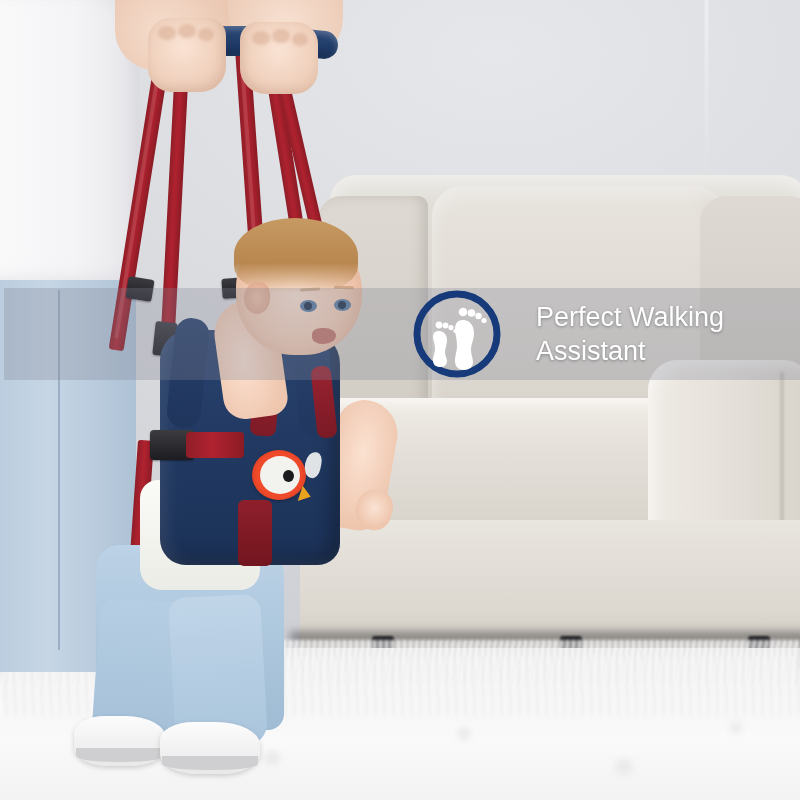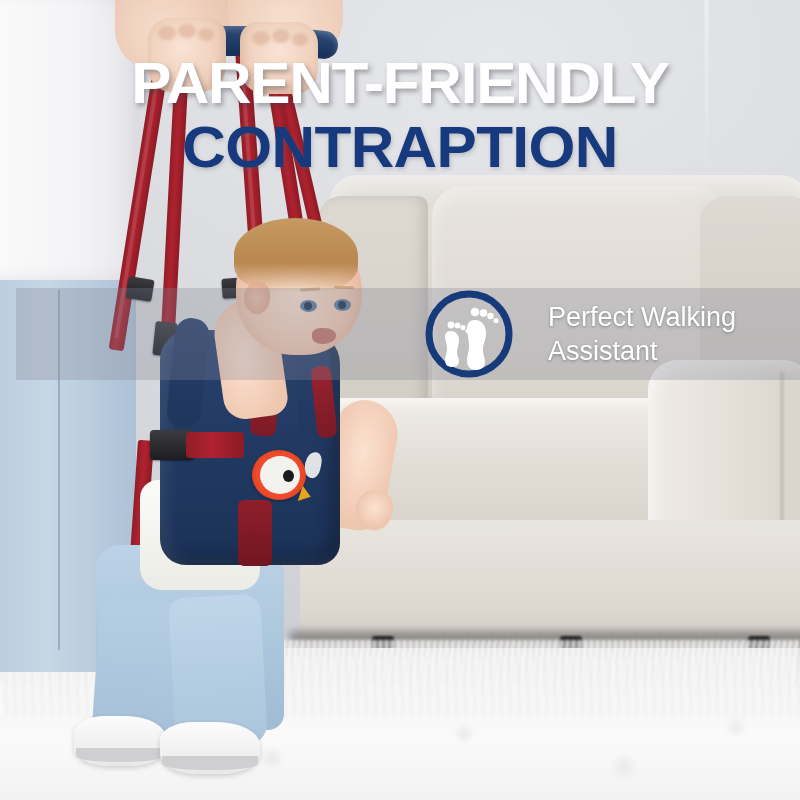--- a/index.html
+++ b/index.html
@@ -326,21 +326,21 @@
     font-family:"Liberation Sans","DejaVu Sans",sans-serif;
     font-weight:bold;
     font-size:58px;
     line-height:58px;
     letter-spacing:-0.6px;
     color:#163a7d;
     transform:scaleX(1.04);
     text-shadow:1px 2px 4px rgba(90,95,110,.3);
   }
 
-  .features{position:absolute;left:16px;top:0;width:688px;height:800px;}
+  .features{position:absolute;left:4px;top:0;width:688px;height:800px;}
   .feature{
     position:absolute;left:0;width:800px;height:92px;
     display:flex;align-items:center;
   }
   .feature .band{
     position:absolute;left:0;top:0;width:800px;height:92px;
     background:rgba(128,133,148,.30);
     pointer-events:none;
   }
   .feature .ico{
@@ -472,24 +472,20 @@
       <div class="baby-ear"></div>
       <div class="baby-brow" style="left:300px;top:288px;transform:rotate(-4deg);"></div>
       <div class="baby-brow" style="left:334px;top:286px;transform:rotate(2deg);"></div>
       <div class="baby-eye" style="left:300px;top:300px;"></div>
       <div class="baby-eye" style="left:334px;top:299px;"></div>
       <div class="baby-mouth"></div>
     </div>
 
   </div>
 
-  <div class="headline">
-    <span class="l1">PARENT-FRIENDLY</span>
-    <span class="l2">CONTRAPTION</span>
-  </div>
 
   <div class="features">
 
     <div class="feature" id="f1">
       <div class="band"></div>
       <div class="ico">
         <svg viewBox="0 0 92 92" xmlns="http://www.w3.org/2000/svg">
           <circle cx="46" cy="46" r="40" fill="none" stroke="#173a7a" stroke-width="7"></circle>
 
           <path d="M52 32c7 0 11 6 11 13 0 7-3 11-3 17 0 5 2 8 2 12 0 5-4 8-9 8s-9-3-9-9c0-6 2-9 2-15 0-8-2-12-2-17 0-6 3-9 8-9z" fill="#ffffff"></path>

